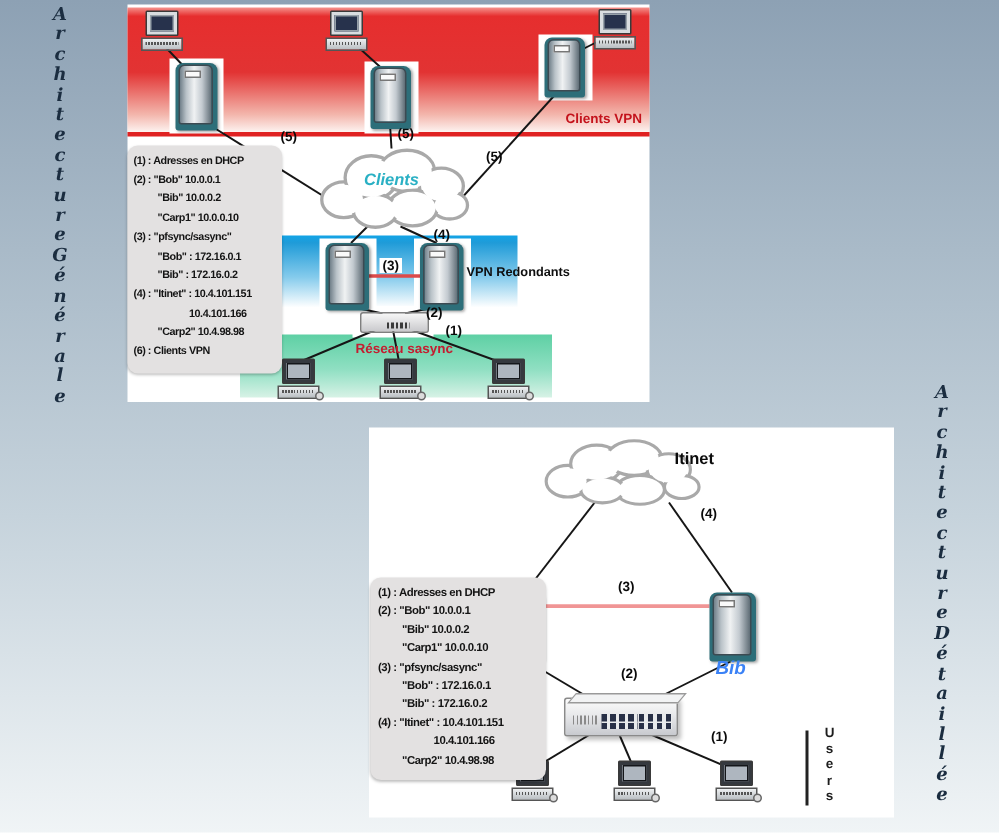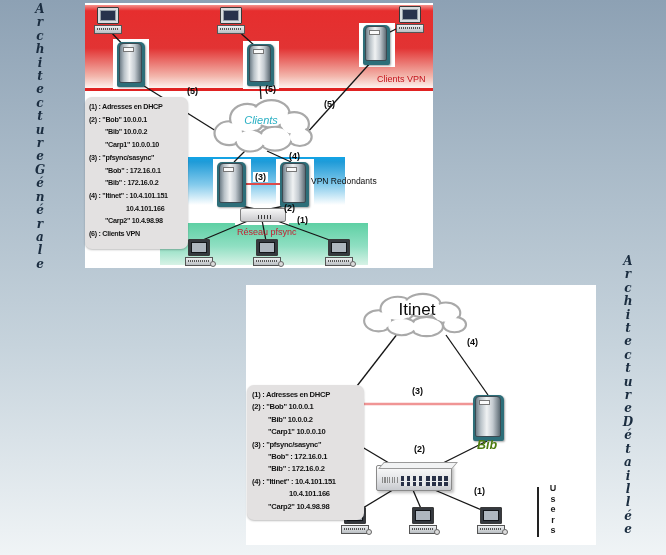--- a/index.html
+++ b/index.html
@@ -76,27 +76,27 @@
   #panelG .legend { left:0;   top:94px;  width:99px;  height:148px; font-size:7.2px; letter-spacing:-0.3px; padding:4px 0 0 4px; }
   #panelG .legend div { line-height:12.7px; white-space:nowrap; }
   #panelD .legend { left:1px; top:100px; width:112px; height:131px; font-size:7.6px; letter-spacing:-0.3px; padding:4px 0 0 5px; }
   #panelD .legend div { line-height:12.4px; white-space:nowrap; }
   .ind1 { padding-left:16px; }
   .ind2 { padding-left:37px; }
 
   
   .numlbl { position:absolute; font-weight:700; font-size:9px; color:#0a0a0a; }
   .numlbl.boxed { background:#fff; padding:0 2px; }
-  .tag { position:absolute; font-weight:400; white-space:nowrap; }
+  .tag { position:absolute; font-weight:700; white-space:nowrap; }
   #lblClientsVPN { color:#c4131c; font-size:9px; }
   #lblInternet   { color:#2ab0c4; font-size:11px; font-style:italic; text-align:center; }
   #lblVPNRed     { color:#0f0f0f; font-size:8.5px; }
   #lblReseau     { color:#c41d30; font-size:9px; }
-  #lblItinet     { color:#0b0b0b; font-size:17px; text-align:center; }
-  .srvname       { color:#4d7c0f; font-size:12.5px; font-style:italic; font-weight:700; position:absolute;text-align:right; }
+  #lblItinet     { color:#0b0b0b; font-size:11px; text-align:right; }
+  .srvname       { color:#3b82f6; font-size:12.5px; font-style:italic; font-weight:700; position:absolute;text-align:right; }
   .users { position:absolute; font-weight:700; font-size:9px; color:#1d1d1d; text-align:center; width:12px; }
   .users div { line-height:10.6px; }
   .ubar { position:absolute; width:2px; background:#222; }
   .cloud { position:absolute; }
 </style>
 </head>
 <body>
 
 <div class="canvas">
 
@@ -230,21 +230,21 @@
 
     <div class="server" style="left:132px;top:159px;width:29px;height:45px">
         <i></i>
       </div>
     <div class="server" style="left:195px;top:159px;width:29px;height:45px">
         <i></i>
       </div>
     <span class="tag" id="lblVPNRed" style="left:226px;top:173px">VPN Redondants</span>
 
     <div class="switch-sm" style="left:155px;top:205px;width:44px;height:12px"></div>
-    <span class="tag" id="lblReseau" style="left:152px;top:224px">Réseau pfsync</span>
+    <span class="tag" id="lblReseau" style="left:152px;top:224px">Réseau sasync</span>
     <div class="pc dark" style="left:100px;top:236px">
       <div class="mon">
           <i></i>
         </div>
         <div class="base"></div>
         <i class="mouse"></i>
       </div>
     <div class="pc dark" style="left:168px;top:236px">
       <div class="mon">
           <i></i>

